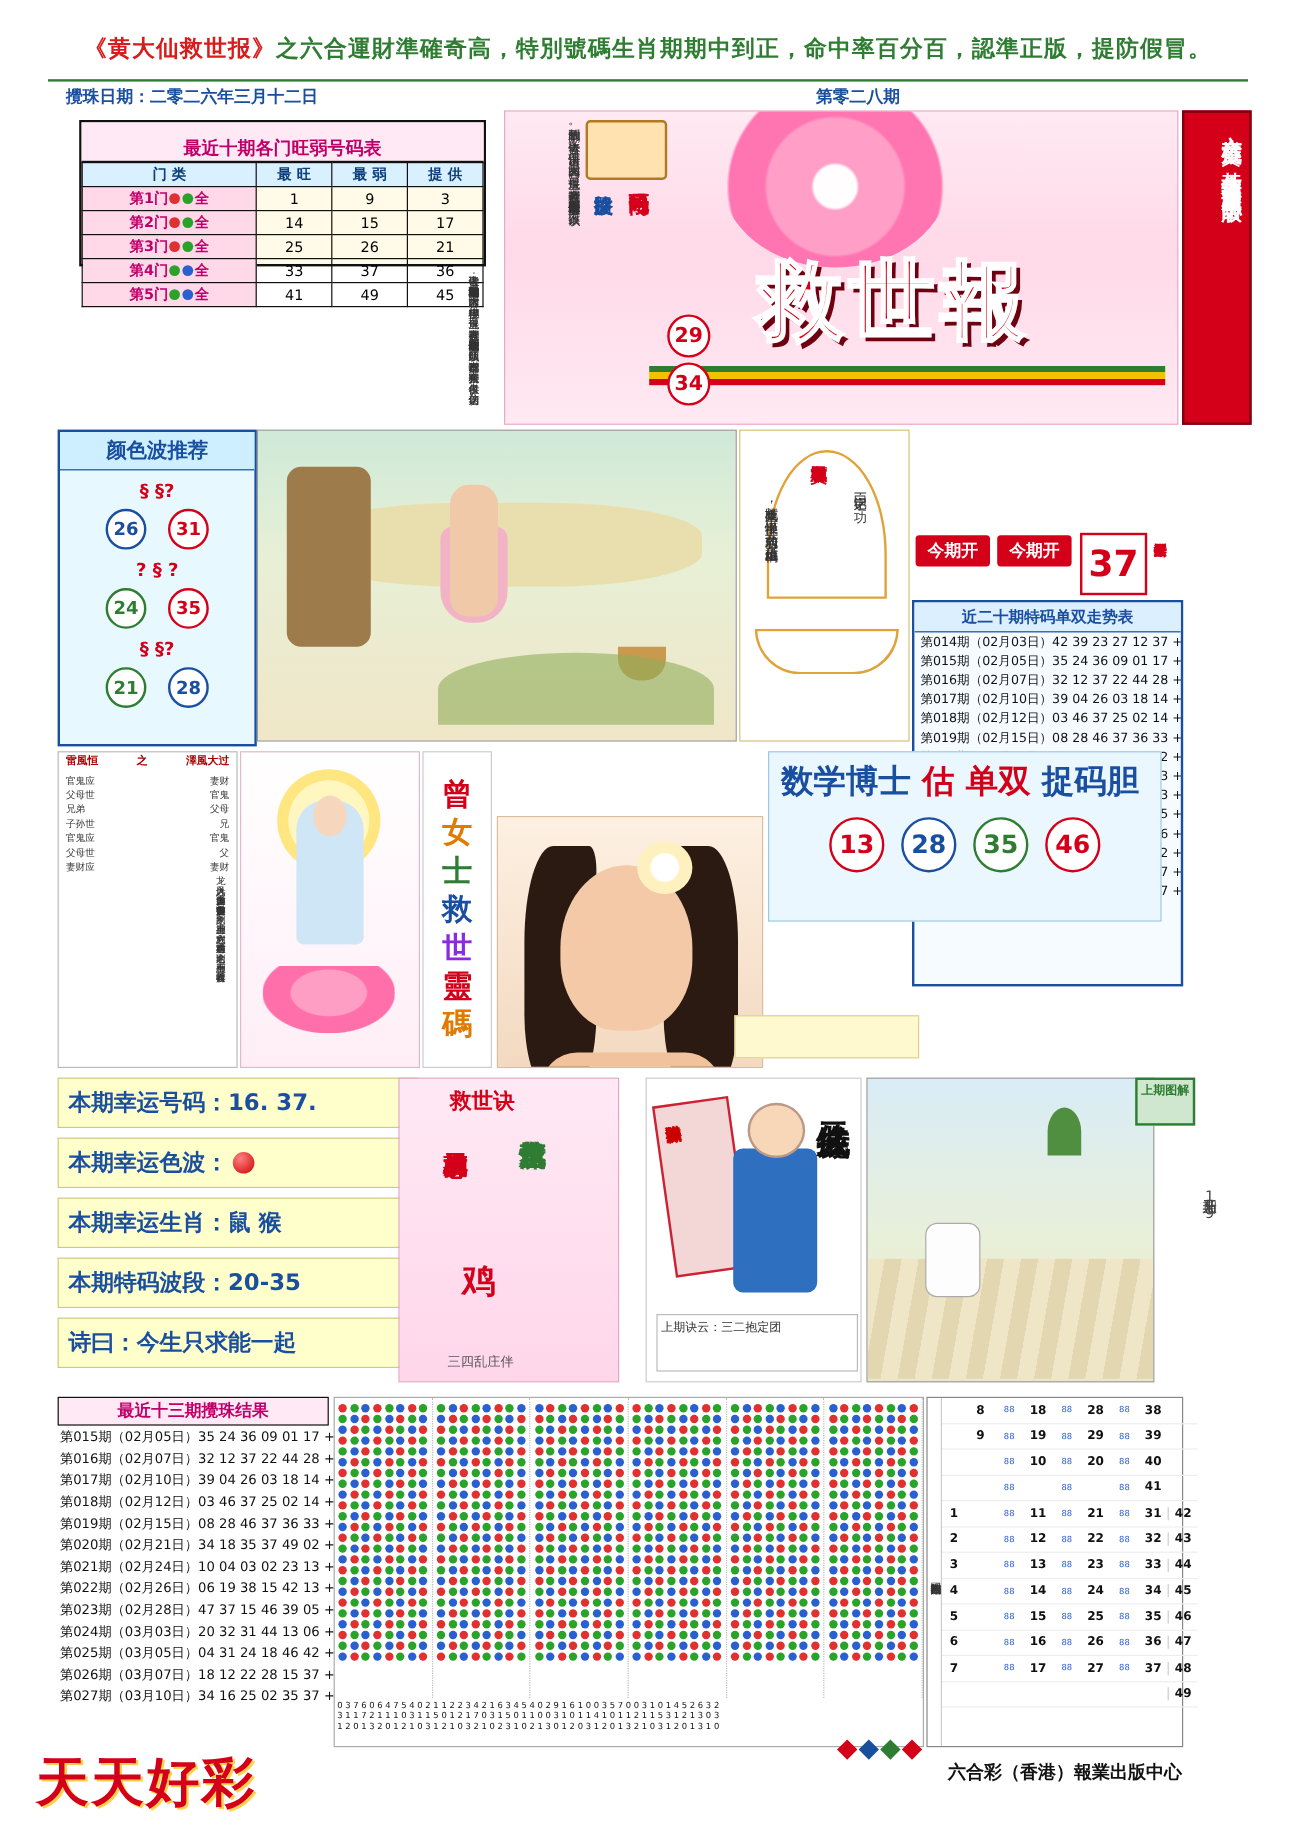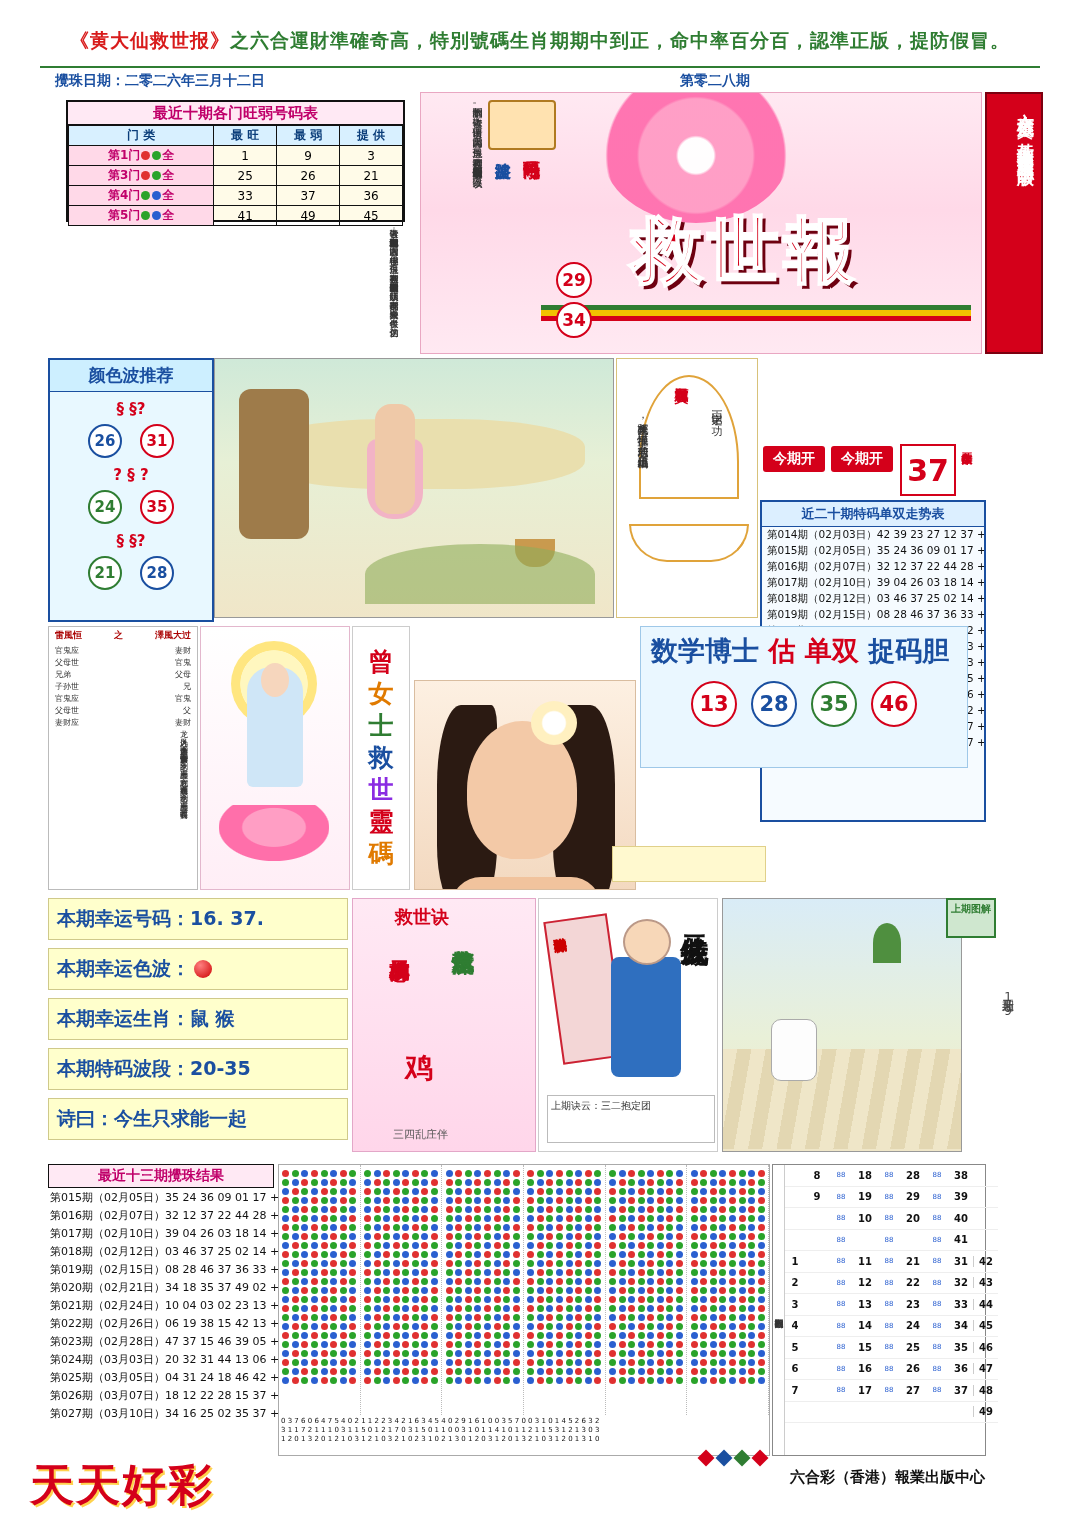--- a/index.html
+++ b/index.html
@@ -71,21 +71,21 @@
     padding:6px 2px;box-sizing:border-box;
     letter-spacing:2px;
   }
   
   .tbl-box{
     position:absolute;left:66px;top:100px;width:335px;height:118px;
     background:#fffbe8;border:2px solid #111;
   }
   .tbl-title{
     text-align:center;font-size:15px;font-weight:bold;color:#c0006a;
-    padding:2px 0 1px;border-bottom:1px solid #111;background:#ffe9f4;
+    padding:12px 0 1px;border-bottom:1px solid #111;background:#ffe9f4;
   }
   table.hot{width:100%;border-collapse:collapse;font-size:12px;}
   table.hot th,table.hot td{border:1px solid #111;text-align:center;padding:1px 0;}
   table.hot th{background:#d8f0ff;color:#0a3d7a;font-weight:bold;font-size:12px;}
   table.hot td.menlei{background:#ffd9e8;color:#c0006a;font-weight:bold;white-space:nowrap;}
   .dot{display:inline-block;width:9px;height:9px;border-radius:50%;vertical-align:middle;margin:0 1px;}
   .dot.r{background:#e03030;}.dot.g{background:#2aa32a;}.dot.b{background:#2a5fd0;}
   
   .vtext{
     position:absolute;left:100px;top:222px;width:300px;height:128px;
@@ -253,21 +253,21 @@
   .lucky{
     position:absolute;left:48px;top:898px;width:300px;height:250px;
   }
   .lucky-item{
     background:#ffffcc;border:1px solid #cfc98a;margin-bottom:8px;
     font-size:19px;font-weight:bold;color:#1a4fa0;padding:7px 8px;
   }
   .lucky-item .ballred{display:inline-block;width:18px;height:18px;border-radius:50%;background:radial-gradient(circle at 35% 30%,#ff8080,#cc0000);vertical-align:-3px;margin-left:4px;}
   
   .poem{
-    position:absolute;left:352px;top:898px;width:182px;height:252px;
+    position:absolute;left:332px;top:898px;width:182px;height:252px;
     background:linear-gradient(180deg,#ffe9f4 0%,#ffd6ea 100%);
     border:1px solid #e3a7c8;overflow:hidden;
   }
   .poem-badge{
     position:absolute;left:42px;top:6px;font-size:18px;font-weight:bold;color:#d4001a;
   }
   .poem-v1{position:absolute;left:96px;top:34px;writing-mode:vertical-rl;text-orientation:upright;font-size:22px;font-weight:bold;color:#2f7d32;line-height:28px;height:200px;}
   .poem-v2{position:absolute;left:34px;top:46px;writing-mode:vertical-rl;text-orientation:upright;font-size:20px;font-weight:bold;color:#d4001a;line-height:26px;height:190px;}
   .poem-zodiac{position:absolute;left:52px;top:150px;font-size:28px;font-weight:bold;color:#d4001a;}
   .poem-foot{position:absolute;left:40px;top:228px;font-size:11px;color:#555;}
@@ -386,20 +386,26 @@
         <th>门 类</th>
         <th>最 旺</th>
         <th>最 弱</th>
         <th>提 供</th>
       </tr>
       <tr>
         <td class="menlei"><span>第1门</span><span class="dot r"></span><span class="dot g"></span>全</td>
         <td>1</td>
         <td>9</td>
         <td>3</td>
+      </tr>
+      <tr>
+        <td class="menlei"><span>第2门</span><span class="dot r"></span><span class="dot g"></span>全</td>
+        <td>14</td>
+        <td>15</td>
+        <td>17</td>
       </tr>
       <tr>
         <td class="menlei"><span>第3门</span><span class="dot r"></span><span class="dot g"></span>全</td>
         <td>25</td>
         <td>26</td>
         <td>21</td>
       </tr>
       <tr>
         <td class="menlei"><span>第4门</span><span class="dot g"></span><span class="dot b"></span>全</td>
         <td>33</td>

